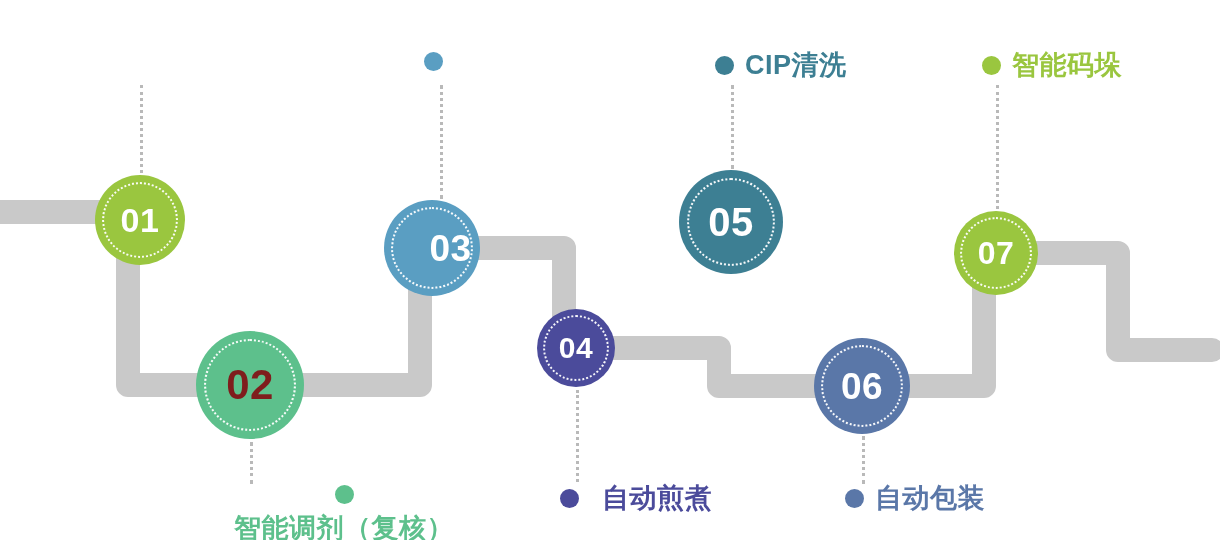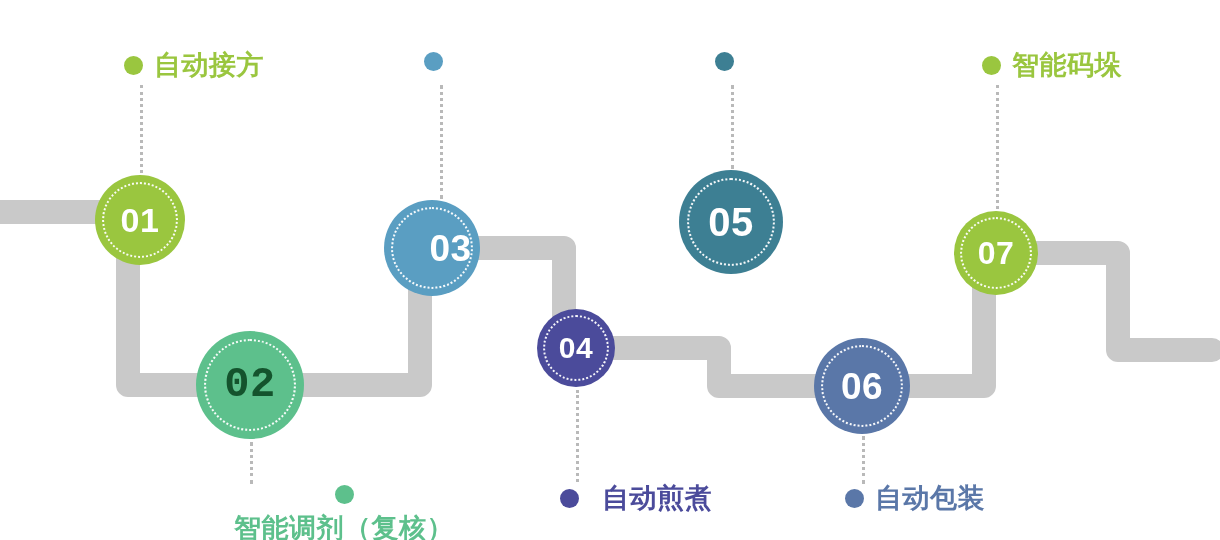--- a/index.html
+++ b/index.html
@@ -98,21 +98,21 @@
   <div class="leader" style="left: 862px; top: 436px; height: 48px; border-left-color: rgb(185, 185, 185);"></div>
   <div class="leader" style="left: 996px; top: 85px; height: 124px; border-left-color: rgb(185, 185, 185);"></div>
 
   <div class="node" style="left: 95px; top: 175px; width: 90px; height: 90px; background: rgb(154, 198, 63);">
     <span class="ring" style="left:7px; top:7px; right:7px; bottom:7px;"></span>
     <span class="num" style="font-size: 34px; color: rgb(255, 255, 255);">01</span>
   </div>
 
   <div class="node" style="left: 196px; top: 331px; width: 108px; height: 108px; background: rgb(93, 192, 140);">
     <span class="ring" style="left:8px; top:8px; right:8px; bottom:8px;"></span>
-    <span class="num" style="font-size: 42px; color: #14532d; font-family: Liberation Mono, monospace;">02</span>
+    <span class="num" style="font-size: 42px; color: #7f1d1d;">02</span>
   </div>
 
   <div class="node" style="left: 384px; top: 200px; width: 96px; height: 96px; background: rgb(90, 158, 194);">
     <span class="ring" style="left:7px; top:7px; right:7px; bottom:7px;"></span>
     <span class="num" style="font-size: 37px; color: rgb(255, 255, 255); margin-left: 37px;">03</span>
   </div>
 
   <div class="node" style="left: 537px; top: 309px; width: 78px; height: 78px; background: rgb(75, 75, 155);">
     <span class="ring" style="left:6px; top:6px; right:6px; bottom:6px;"></span>
     <span class="num" style="font-size: 30px; color: rgb(255, 255, 255);">04</span>
@@ -126,41 +126,38 @@
   <div class="node" style="left: 814px; top: 338px; width: 96px; height: 96px; background: rgb(90, 119, 168);">
     <span class="ring" style="left:7px; top:7px; right:7px; bottom:7px;"></span>
     <span class="num" style="font-size: 37px; color: rgb(255, 255, 255);">06</span>
   </div>
 
   <div class="node" style="left: 954px; top: 211px; width: 84px; height: 84px; background: rgb(154, 198, 63);">
     <span class="ring" style="left:6px; top:6px; right:6px; bottom:6px;"></span>
     <span class="num" style="font-size: 32px; color: rgb(255, 255, 255);">07</span>
   </div>
 
-  <div class="label" style="left:124px; top:52px;">
-    <span class="dot" style="background: rgb(154, 198, 63);"></span>
-    <span class="txt" style="color: rgb(154, 198, 63);">自动接方</span>
-  </div>
 
   <div class="label" style="left:234px; top:485px;flex-direction:column;">
     <span class="dot" style="background: rgb(93, 192, 140);"></span>
     <span class="txt" style="color: rgb(93, 192, 140);">智能调剂（复核）</span>
   </div>
 
   <div class="label" style="left:424px; top:52px;">
     <span class="dot" style="background: rgb(90, 158, 194);"></span>
   </div>
 
   <div class="label" style="left:560px; top:485px;">
     <span class="dot" style="background: rgb(75, 75, 155);"></span>
     <span class="txt" style="color: rgb(75, 75, 155); margin-left: 12px;">自动煎煮</span>
   </div>
 
   <div class="label" style="left:715px; top:52px;">
     <span class="dot" style="background: rgb(61, 127, 147);"></span>
+    <span class="txt" style="color: rgb(61, 127, 147);">CIP清洗</span>
   </div>
 
   <div class="label" style="left:845px; top:485px;">
     <span class="dot" style="background: rgb(90, 119, 168);"></span>
     <span class="txt" style="color: rgb(90, 119, 168);">自动包装</span>
   </div>
 
   <div class="label" style="left:982px; top:52px;">
     <span class="dot" style="background: rgb(154, 198, 63);"></span>
     <span class="txt" style="color: rgb(154, 198, 63);">智能码垛</span>

